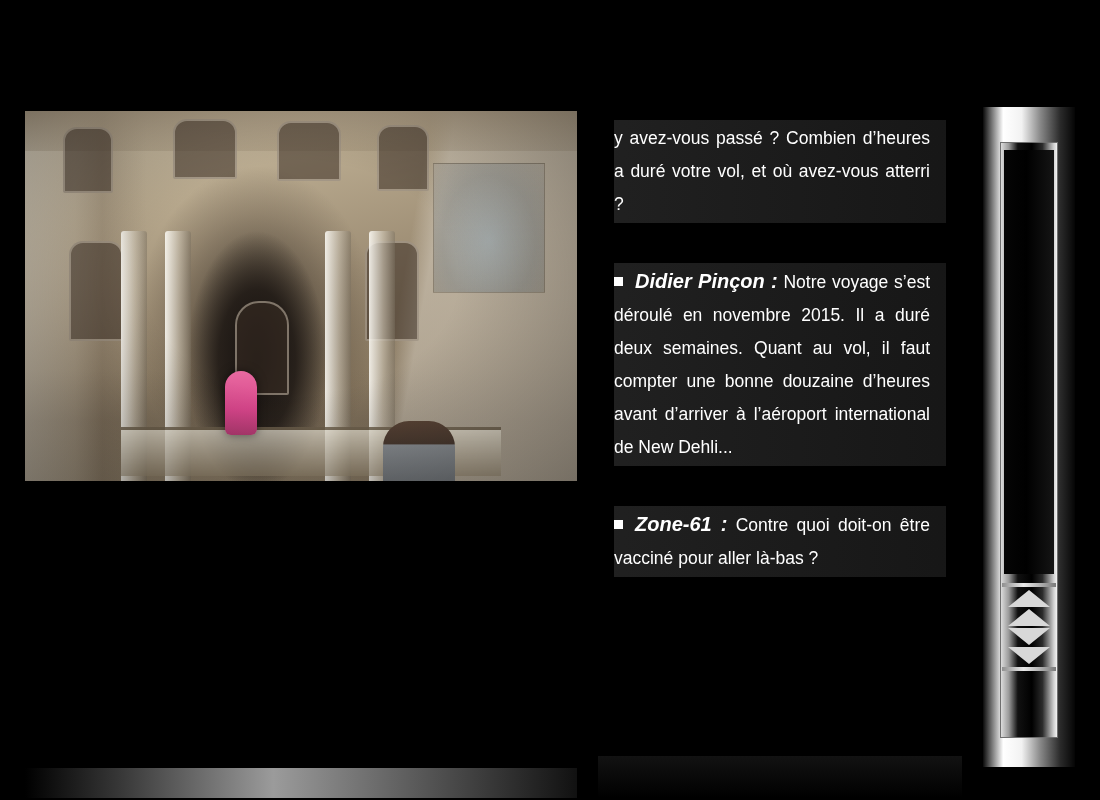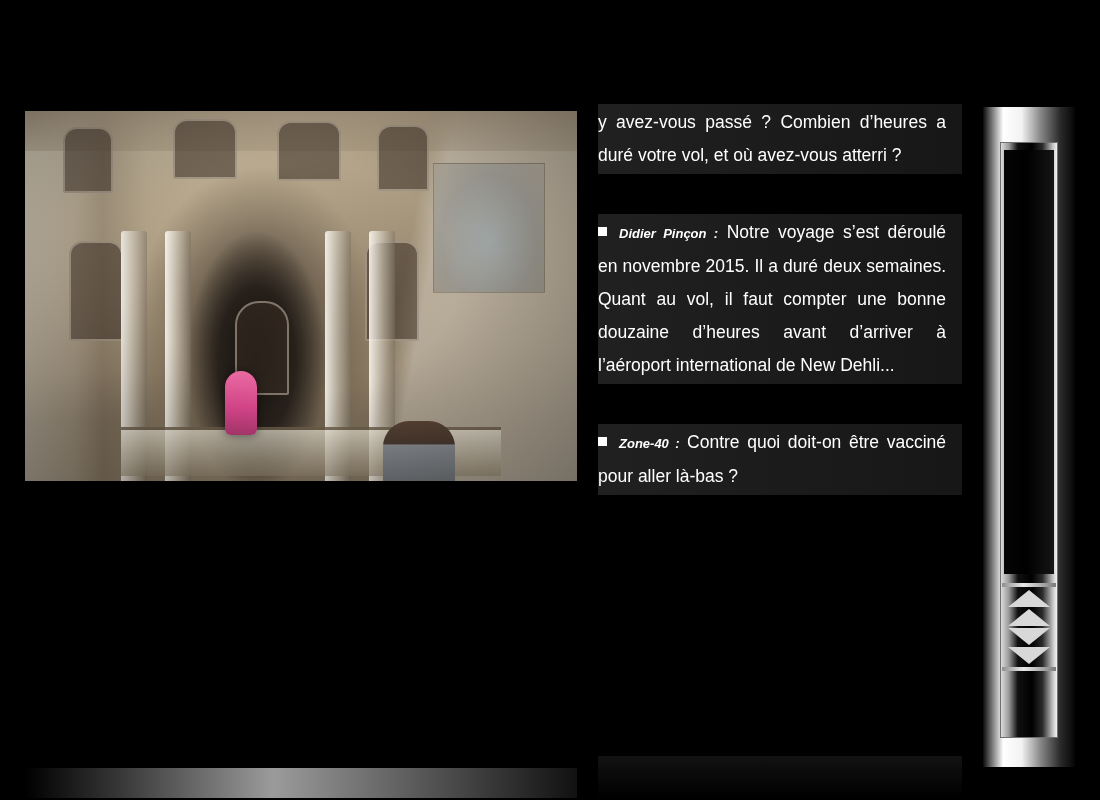--- a/index.html
+++ b/index.html
@@ -111,39 +111,39 @@
     left: 598px;
     top: 104px;
     width: 364px;
   }
   .para {
     color: #ffffff;
     font-size: 17.5px;
     line-height: 33px;
     text-align: justify;
     text-justify: inter-word;
-    margin: 0;
+    margin: 16px;
     background:
       linear-gradient(90deg, rgba(34,34,34,0.95), rgba(24,24,24,0.95));
     padding: 2px 16px 2px 0;
   }
   .para.spacer-below { margin-bottom: 40px; }
   .para.spacer-below2 { margin-bottom: 42px; }
   .bullet {
     display: inline-block;
     width: 9px;
     height: 9px;
     background: #ffffff;
     margin-right: 12px;
     vertical-align: 2px;
   }
   .speaker {
     font-weight: bold;
     font-style: italic;
-    font-size: 13px;
+    font-size: 20px;
   }
 
   
   .scroll-outer {
     position: absolute;
     left: 983px;
     top: 107px;
     width: 92px;
     height: 660px;
     background: linear-gradient(90deg, #0a0a0a 0%, #ffffff 22%, #f2f2f2 42%, #8a8a8a 62%, #2a2a2a 84%, #050505 100%);
@@ -238,21 +238,21 @@
     <p class="para spacer-below">
       <span>y avez-vous passé ? Combien d’heures a duré votre vol, et où avez-vous atterri ?</span>
     </p>
 
     <p class="para spacer-below">
       <span class="bullet"></span><span class="speaker">Didier Pinçon :</span>
       <span>Notre voyage s’est déroulé en novembre 2015. Il a duré deux semaines. Quant au vol, il faut compter une bonne douzaine d’heures avant d’arriver à l’aéroport international de New Dehli...</span>
     </p>
 
     <p class="para spacer-below2">
-      <span class="bullet"></span><span class="speaker">Zone-40 :</span>
+      <span class="bullet"></span><span class="speaker">Zone-61 :</span>
       <span>Contre quoi doit-on être vacciné pour aller là-bas ?</span>
     </p>
 
 
   </div>
 
   <div class="text-bottom-fade"></div>
   <div class="bottom-strip"></div>
 
   <div class="scroll-outer"></div>

